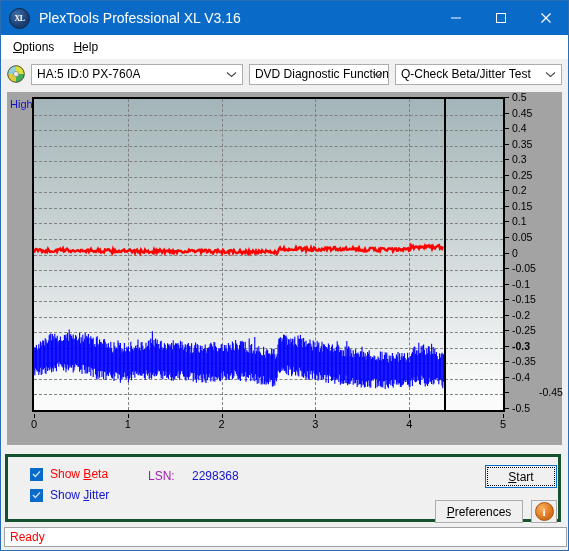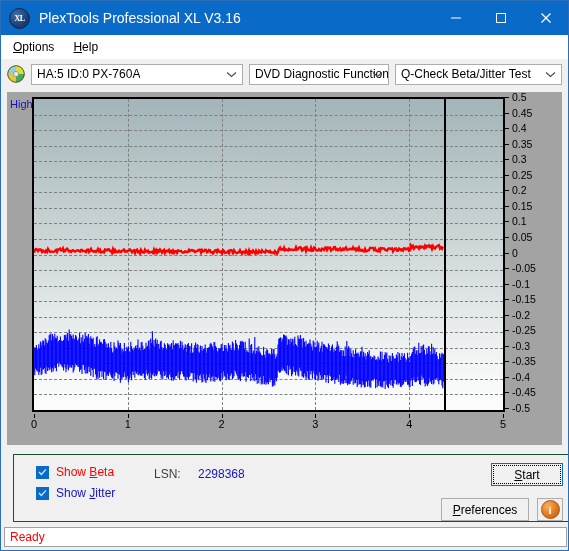--- a/index.html
+++ b/index.html
@@ -179,44 +179,44 @@
     color: #1414c8;
     font-size: 11px;
     white-space: nowrap;
   }
   #label-high { left: 3px; top: 6px; }
   #label-low  { left: 3px; top: 308px; margin-left: 28px; }
 
   
   .bottom-group {
     position: absolute;
-    left: 12px; top: 453px;
+    left: 4px; top: 453px;
     width: 556px; height: 68px;
-    border: 1px solid #14532d;
+    border: 3px solid #14532d;
     box-sizing: border-box;
     background: #f0f0f0;
   }
   .chk-row { position: absolute; display: flex; align-items: center; }
   #chk-beta-row  { left: 22px; top: 10px; }
   #chk-jitter-row{ left: 22px; top: 31px; }
   .checkbox {
     width: 13px; height: 13px;
     background: #0a6ac8;
     border: 1px solid #0a6ac8;
     box-sizing: border-box;
     display: flex; align-items: center; justify-content: center;
     flex: none;
   }
   .checkbox svg { display:block; }
   .chk-label { margin-left: 7px; font-size: 12px; white-space: nowrap; }
   .chk-label u { text-decoration: underline; }
   .red-txt { color: #ff0000; }
   .blue-txt { color: #1414c8; }
 
-  #lsn-label { position: absolute; left: 140px; top: 12px; font-size: 12px; color: #404040; }
+  #lsn-label { position: absolute; left: 140px; top: 12px; font-size: 12px; color: #a21caf; }
   #lsn-value { position: absolute; left: 184px; top: 12px; font-size: 12px; color: #1414c8; }
 
   .btn {
     position: absolute;
     background: #f0f0f0;
     border: 1px solid #adadad;
     box-sizing: border-box;
     display: flex; align-items: center; justify-content: center;
     font-size: 12px; color: #000;
   }
@@ -906,27 +906,27 @@
         <div class="ylabel" style="top: 171.05px;">-0.05</div>
         <div class="ytick" style="top: 176.05px;"></div>
         <div class="ylabel" style="top: 186.6px;">-0.1</div>
         <div class="ytick" style="top: 191.6px;"></div>
         <div class="ylabel" style="top: 202.15px;">-0.15</div>
         <div class="ytick" style="top: 207.15px;"></div>
         <div class="ylabel" style="top: 218px;">-0.2</div>
         <div class="ytick" style="top: 222.7px;"></div>
         <div class="ylabel" style="top: 233.25px;">-0.25</div>
         <div class="ytick" style="top: 238.25px;"></div>
-        <div class="ylabel" style="top: 248.8px;">-0.3</div>
+        <div class="ylabel" style="top: 248.8px; font-weight: bold;">-0.3</div>
         <div class="ytick" style="top: 253.8px;"></div>
         <div class="ylabel" style="top: 264.35px;">-0.35</div>
         <div class="ytick" style="top: 269.35px;"></div>
         <div class="ylabel" style="top: 279.9px;">-0.4</div>
         <div class="ytick" style="top: 284.9px;"></div>
-        <div class="ylabel" style="top: 295.45px;">-0.45</div>
+        <div class="ylabel" style="top: 295.45px; margin-left: 27px;">-0.45</div>
         <div class="ytick" style="top: 300.45px;"></div>
         <div class="ylabel" style="top: 311px;">-0.5</div>
         <div class="ytick" style="top: 316px;"></div>
       </div>
     <div class="xlabels" id="x-axis">
         <div class="xlabel" style="left: 2px;">0</div>
         <div class="xtick" style="left: 2px;"></div>
         <div class="xlabel" style="left: 95.8px;">1</div>
         <div class="xtick" style="left: 95.8px;"></div>
         <div class="xlabel" style="left: 189.6px;">2</div>

